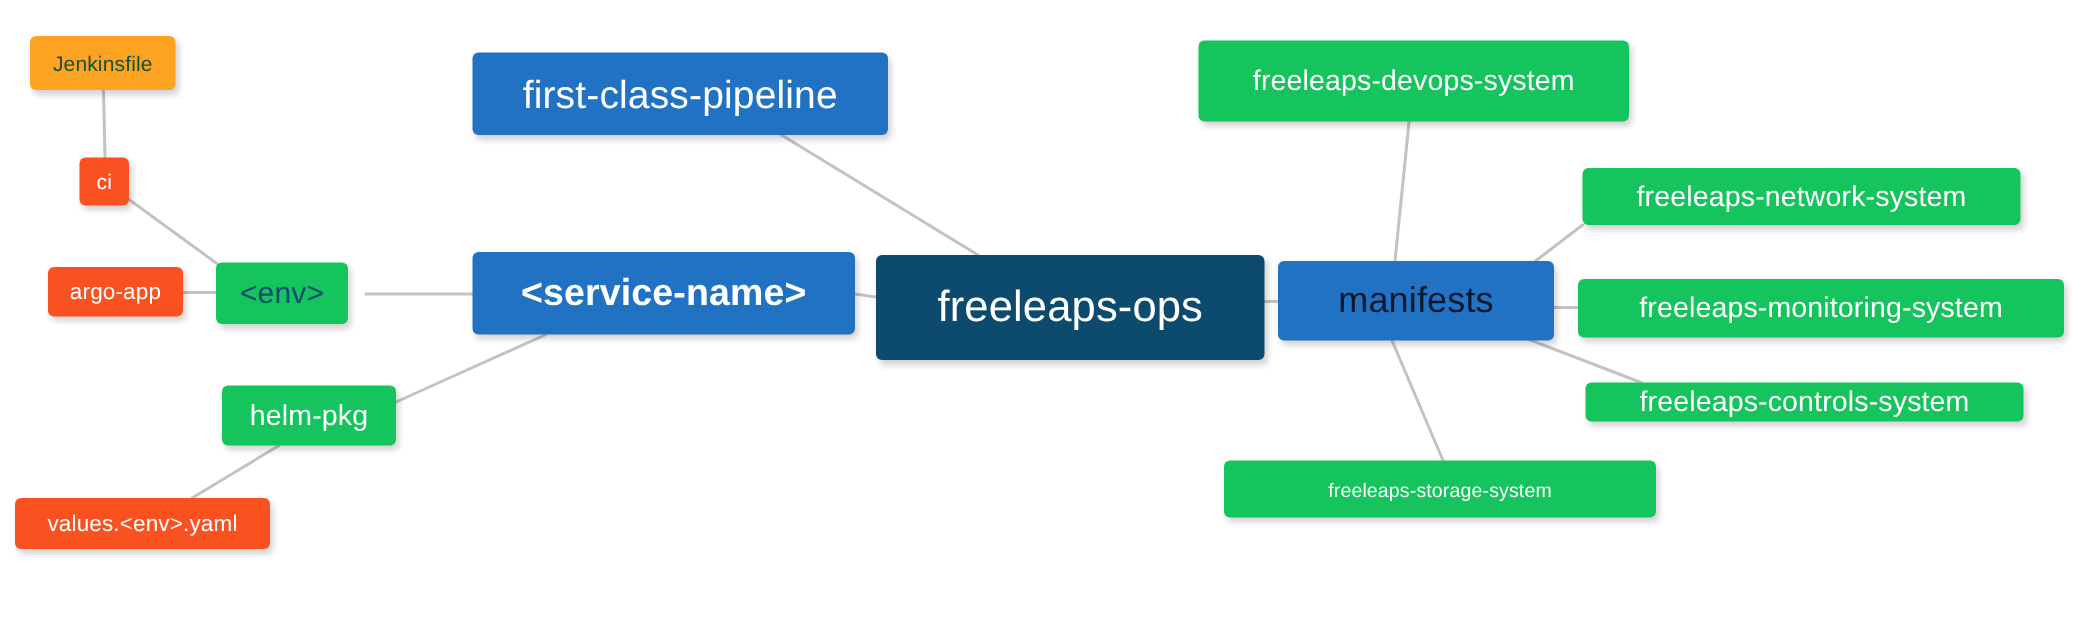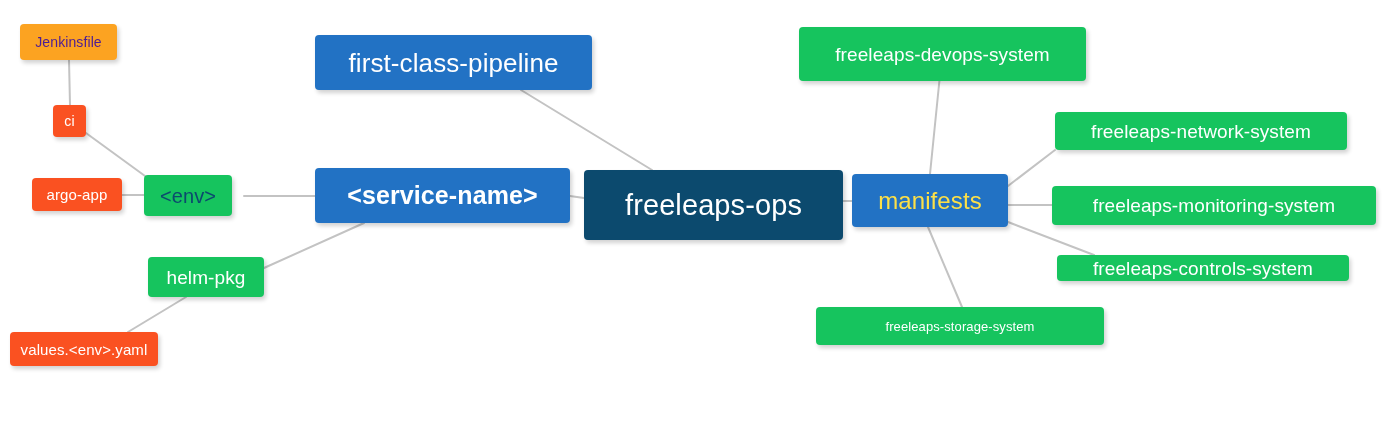--- a/index.html
+++ b/index.html
@@ -53,29 +53,29 @@
       <line x1="570" y1="196" x2="584" y2="198" stroke="#c3c3c3" stroke-width="2" stroke-linecap="round"></line>
       <line x1="521" y1="90" x2="652" y2="170" stroke="#c3c3c3" stroke-width="2" stroke-linecap="round"></line>
       <line x1="843" y1="201" x2="852" y2="201" stroke="#c3c3c3" stroke-width="2" stroke-linecap="round"></line>
       <line x1="941" y1="65" x2="930" y2="174" stroke="#c3c3c3" stroke-width="2" stroke-linecap="round"></line>
       <line x1="1008" y1="186" x2="1055" y2="150" stroke="#c3c3c3" stroke-width="2" stroke-linecap="round"></line>
       <line x1="1008" y1="205" x2="1052" y2="205" stroke="#c3c3c3" stroke-width="2" stroke-linecap="round"></line>
       <line x1="1008" y1="222" x2="1094" y2="255" stroke="#c3c3c3" stroke-width="2" stroke-linecap="round"></line>
       <line x1="928" y1="227" x2="962" y2="307" stroke="#c3c3c3" stroke-width="2" stroke-linecap="round"></line>
     </svg>
   <div id="node-layer">
-      <div class="node" style="left: 20px; top: 24px; width: 97px; height: 36px; background: rgb(252, 163, 33); font-size: 14px; color: #4c1d95;">Jenkinsfile</div>
+      <div class="node" style="left: 20px; top: 24px; width: 97px; height: 36px; background: rgb(252, 163, 33); font-size: 14px; color: #14532d;">Jenkinsfile</div>
       <div class="node" style="left: 53px; top: 105px; width: 33px; height: 32px; background: rgb(250, 81, 33); font-size: 14px; color: rgb(255, 255, 255);">ci</div>
       <div class="node" style="left: 32px; top: 178px; width: 90px; height: 33px; background: rgb(250, 81, 33); font-size: 15px; color: rgb(255, 255, 255);">argo-app</div>
       <div class="node" style="left: 144px; top: 175px; width: 88px; height: 41px; background: rgb(22, 196, 94); font-size: 20px; color: #0c4a6e;">&lt;env&gt;</div>
-      <div class="node" style="left: 10px; top: 332px; width: 148px; height: 34px; background: rgb(250, 81, 33); font-size: 15px; color: rgb(255, 255, 255);">values.&lt;env&gt;.yaml</div>
+      <div class="node" style="left: 10px; top: 332px; width: 170px; height: 34px; background: rgb(250, 81, 33); font-size: 15px; color: rgb(255, 255, 255);">values.&lt;env&gt;.yaml</div>
       <div class="node" style="left: 148px; top: 257px; width: 116px; height: 40px; background: rgb(22, 196, 94); font-size: 19px; color: rgb(255, 255, 255);">helm-pkg</div>
       <div class="node" style="left: 315px; top: 168px; width: 255px; height: 55px; background: rgb(34, 114, 196); font-size: 25px; color: rgb(255, 255, 255); font-weight: bold;">&lt;service-name&gt;</div>
       <div class="node" style="left: 315px; top: 35px; width: 277px; height: 55px; background: rgb(34, 114, 196); font-size: 26px; color: rgb(255, 255, 255);">first-class-pipeline</div>
       <div class="node" style="left: 584px; top: 170px; width: 259px; height: 70px; background: #0c4a6e; font-size: 29px; color: rgb(255, 255, 255);">freeleaps-ops</div>
-      <div class="node" style="left: 852px; top: 174px; width: 156px; height: 53px; background: rgb(34, 114, 196); font-size: 24px; color: #fde047;">manifests</div>
+      <div class="node" style="left: 852px; top: 174px; width: 184px; height: 53px; background: rgb(34, 114, 196); font-size: 24px; color: #0f172a;">manifests</div>
       <div class="node" style="left: 799px; top: 27px; width: 287px; height: 54px; background: rgb(22, 196, 94); font-size: 19px; color: rgb(255, 255, 255);">freeleaps-devops-system</div>
       <div class="node" style="left: 1055px; top: 112px; width: 292px; height: 38px; background: rgb(22, 196, 94); font-size: 19px; color: rgb(255, 255, 255);">freeleaps-network-system</div>
       <div class="node" style="left: 1052px; top: 186px; width: 324px; height: 39px; background: rgb(22, 196, 94); font-size: 19px; color: rgb(255, 255, 255);">freeleaps-monitoring-system</div>
       <div class="node" style="left: 1057px; top: 255px; width: 292px; height: 26px; background: rgb(22, 196, 94); font-size: 19px; color: rgb(255, 255, 255);">freeleaps-controls-system</div>
       <div class="node" style="left: 816px; top: 307px; width: 288px; height: 38px; background: rgb(22, 196, 94); font-size: 13px; color: rgb(255, 255, 255);">freeleaps-storage-system</div>
     </div>
 </div>
 
 </body></html>

